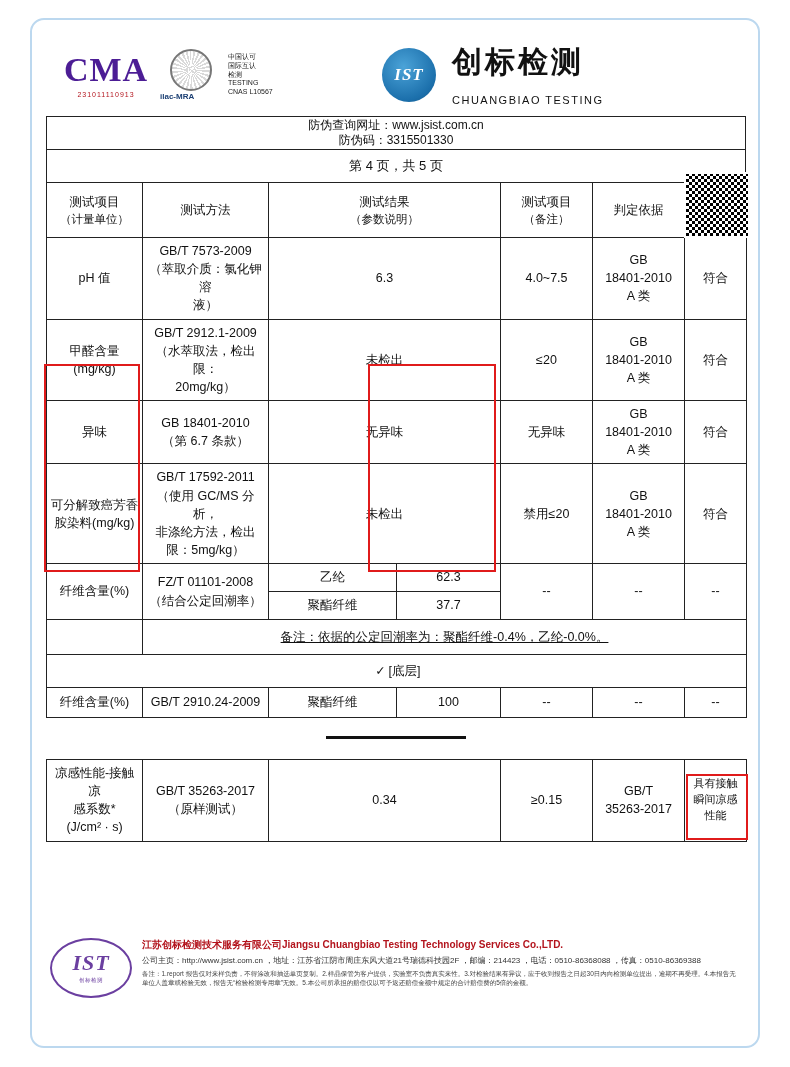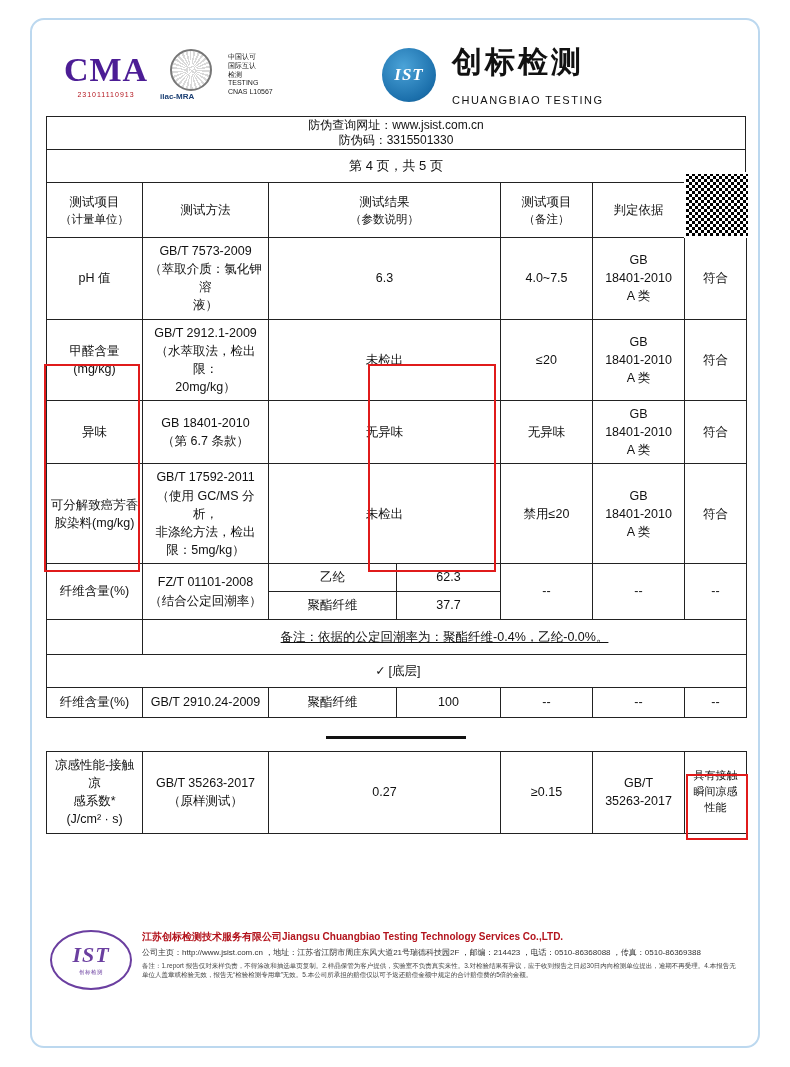--- a/index.html
+++ b/index.html
@@ -263,21 +263,21 @@
     height: 3px;
     background: #111;
     margin: 18px auto 0;
   }
 
   
   table.second {
     border-collapse: collapse;
     width: 700px;
     table-layout: fixed;
-    margin-top: 12px;
+    margin-top: 20px;
   }
   table.second td {
     border: 1px solid #222;
     font-size: 12.5px;
     text-align: center;
     vertical-align: middle;
     padding: 4px 3px;
     line-height: 1.45;
     height: 64px;
   }
@@ -543,21 +543,21 @@
           <tr>
         <td>
           <div>凉感性能-接触凉</div>
           <div>感系数*</div>
           <div>(J/cm² · s)</div>
         </td>
         <td>
           <div>GB/T 35263-2017</div>
           <div>（原样测试）</div>
         </td>
-        <td>0.27</td>
+        <td>0.34</td>
         <td>≥0.15</td>
         <td>
           <div>GB/T</div>
           <div>35263-2017</div>
         </td>
         <td style="font-size:11px">
           <div>具有接触</div>
           <div>瞬间凉感</div>
           <div>性能</div>
         </td>

